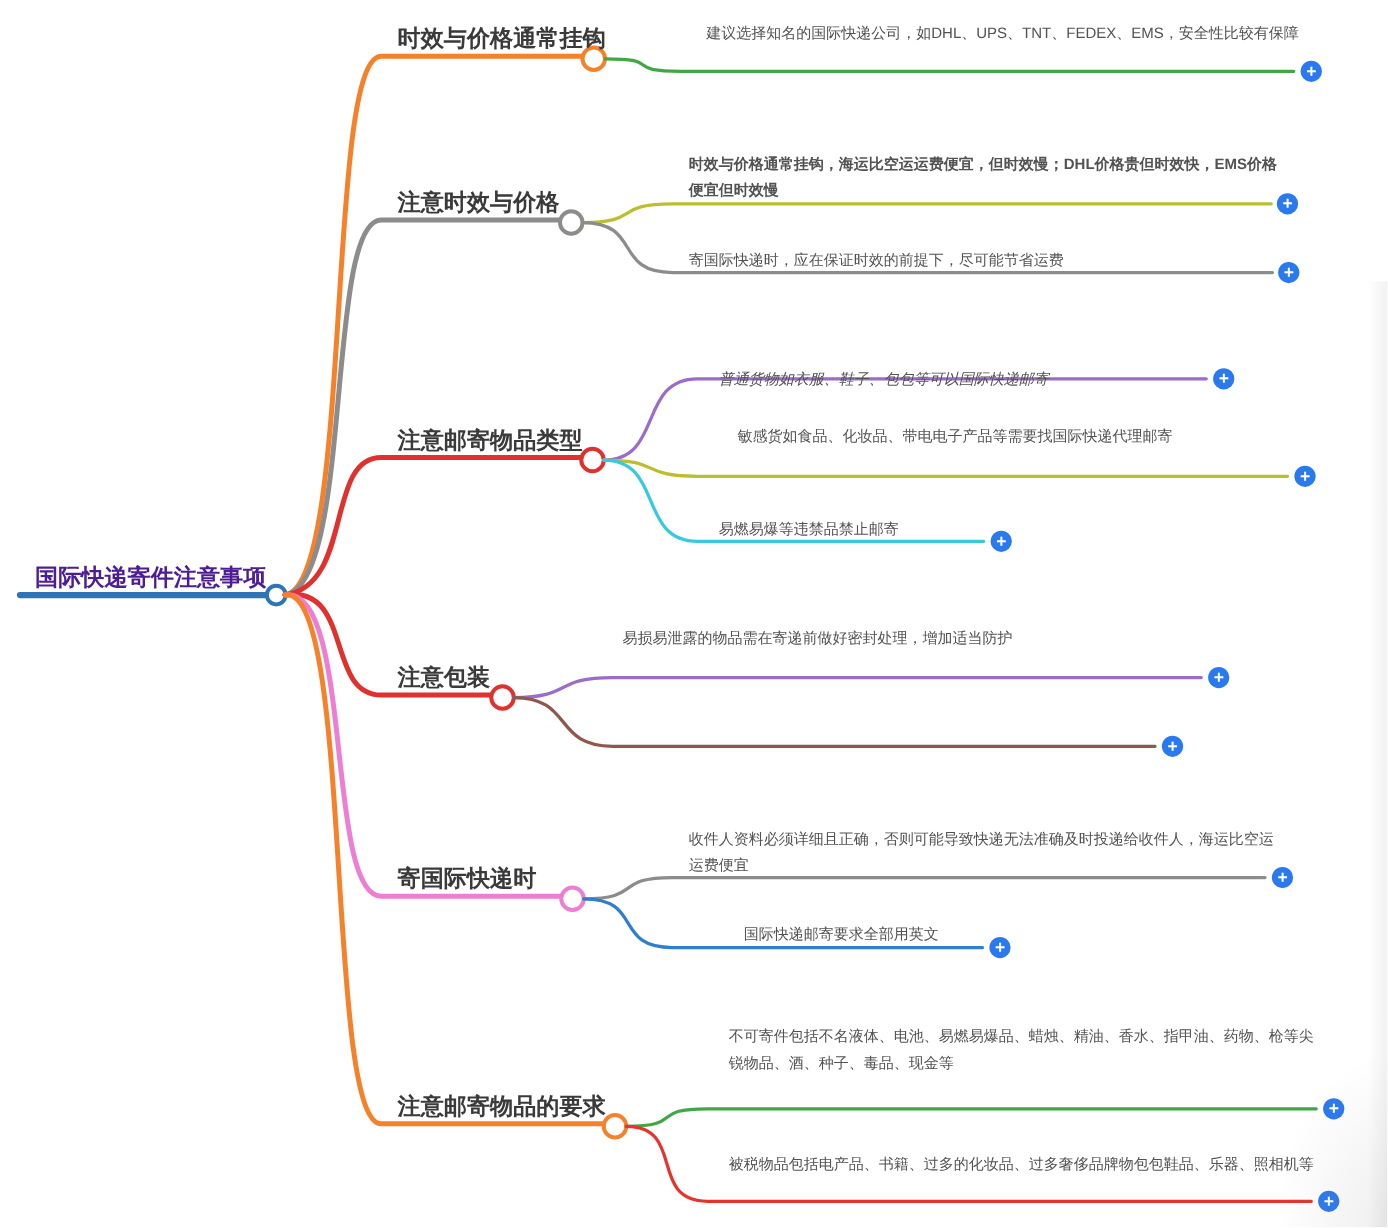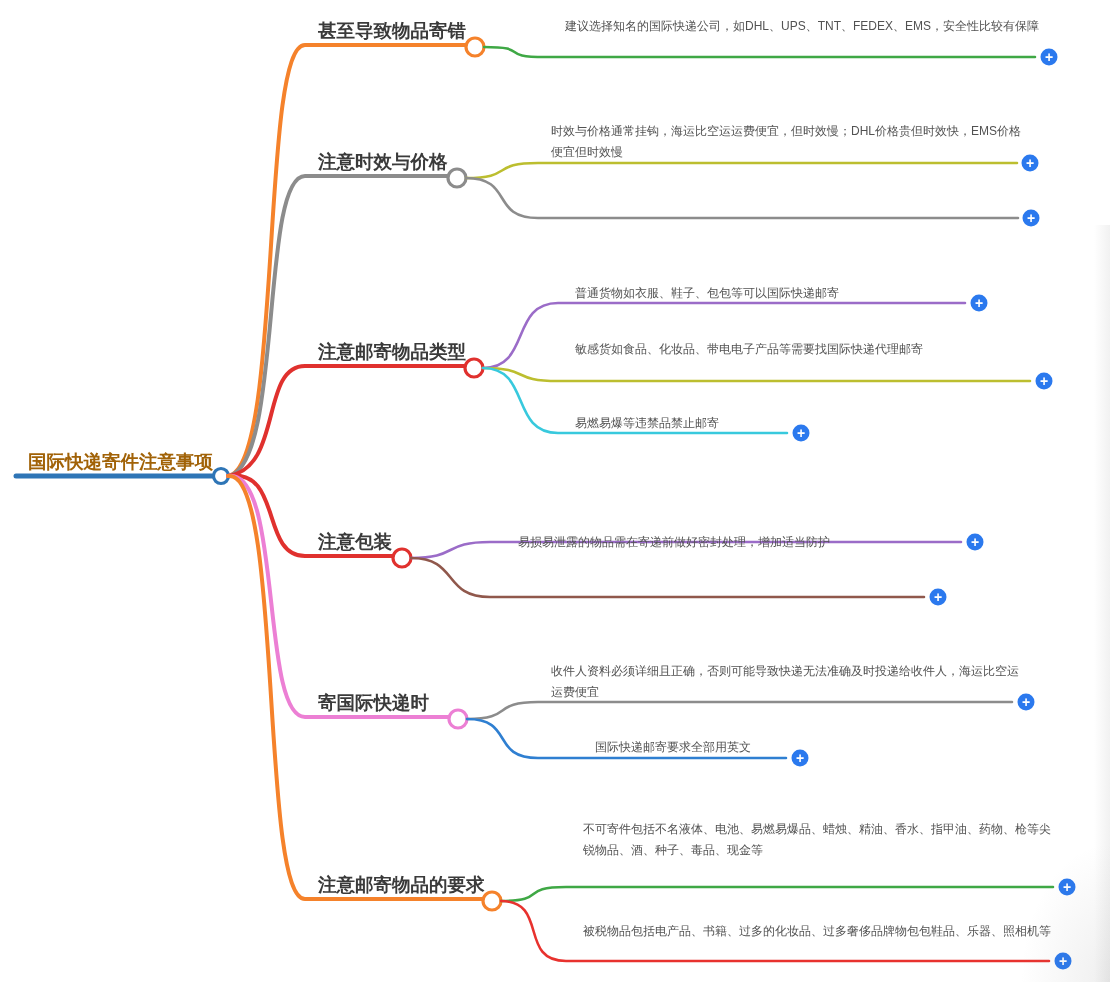--- a/index.html
+++ b/index.html
@@ -11,21 +11,21 @@
     overflow: hidden;
     font-family: "Liberation Sans", "DejaVu Sans", sans-serif;
   }
   .stage svg { position: absolute; left: 0; top: 0; }
   .node-layer { position: absolute; left: 0; top: 0; width: 100%; height: 100%; }
   .root-label {
     position: absolute;
     font-size: 18.5px;
     line-height: 24px;
     font-weight: bold;
-    color: #a16207;
+    color: #4c1d95;
     white-space: nowrap;
   }
   .branch-label {
     position: absolute;
     font-size: 18.5px;
     line-height: 24px;
     font-weight: bold;
     color: #3a3a3a;
     white-space: nowrap;
   }
@@ -88,36 +88,37 @@
       <circle cx="458" cy="719" r="9" stroke="#EC7FD4" stroke-width="3.2" fill="#ffffff"></circle>
       <path d="M467,719 C515,719 490,702 538,702 L1012,702" stroke="#8C8C8C" stroke-width="2.6" fill="none" stroke-linecap="round"></path>
       <path d="M467,719 C515,719 490,758 538,758 L786,758" stroke="#2F7FD1" stroke-width="2.6" fill="none" stroke-linecap="round"></path>
       <path d="M228,476 C283,468 260,899 305,899 L482,899" stroke="#F5822B" stroke-width="4" fill="none" stroke-linecap="round"></path>
       <circle cx="492" cy="901" r="9" stroke="#F5822B" stroke-width="3.2" fill="#ffffff"></circle>
       <path d="M501,901 C549,901 518,887 566,887 L1053,887" stroke="#3FA845" stroke-width="2.6" fill="none" stroke-linecap="round"></path>
       <path d="M501,901 C549,901 518,961 566,961 L1049,961" stroke="#E8322E" stroke-width="2.6" fill="none" stroke-linecap="round"></path>
     </svg>
   <div class="node-layer">
       <div class="root-label" style="left: 28px; top: 450px;">国际快递寄件注意事项</div>
-      <div class="branch-label" style="left: 318px; top: 19px;">甚至导致物品寄错</div>
+      <div class="branch-label" style="left: 318px; top: 19px;">时效与价格通常挂钩</div>
       <div class="leaf-text" style="left: 565px; top: 16px; width: 482px;">建议选择知名的国际快递公司，如DHL、UPS、TNT、FEDEX、EMS，安全性比较有保障</div>
       <div class="add-btn" style="left: 1049px; top: 57px; background: rgb(43, 121, 238);"><span>+</span></div>
       <div class="branch-label" style="left: 318px; top: 150px;">注意时效与价格</div>
-      <div class="leaf-text" style="left: 551px; top: 121px; width: 478px;">时效与价格通常挂钩，海运比空运运费便宜，但时效慢；DHL价格贵但时效快，EMS价格便宜但时效慢</div>
+      <div class="leaf-text" style="left: 551px; top: 121px; width: 478px; font-weight: bold;">时效与价格通常挂钩，海运比空运运费便宜，但时效慢；DHL价格贵但时效快，EMS价格便宜但时效慢</div>
       <div class="add-btn" style="left: 1030px; top: 163px; background: rgb(43, 121, 238);"><span>+</span></div>
+      <div class="leaf-text" style="left: 551px; top: 198px; width: 495px;">寄国际快递时，应在保证时效的前提下，尽可能节省运费</div>
       <div class="add-btn" style="left: 1031px; top: 218px; background: rgb(43, 121, 238);"><span>+</span></div>
       <div class="branch-label" style="left: 318px; top: 340px;">注意邮寄物品类型</div>
-      <div class="leaf-text" style="left: 575px; top: 283px; width: 470px;">普通货物如衣服、鞋子、包包等可以国际快递邮寄</div>
+      <div class="leaf-text" style="left: 575px; top: 293px; width: 470px; font-style: italic;">普通货物如衣服、鞋子、包包等可以国际快递邮寄</div>
       <div class="add-btn" style="left: 979px; top: 303px; background: rgb(43, 121, 238);"><span>+</span></div>
-      <div class="leaf-text" style="left: 575px; top: 339px; width: 468px;">敏感货如食品、化妆品、带电电子产品等需要找国际快递代理邮寄</div>
+      <div class="leaf-text" style="left: 590px; top: 339px; width: 468px;">敏感货如食品、化妆品、带电电子产品等需要找国际快递代理邮寄</div>
       <div class="add-btn" style="left: 1044px; top: 381px; background: rgb(43, 121, 238);"><span>+</span></div>
       <div class="leaf-text" style="left: 575px; top: 413px; width: 470px;">易燃易爆等违禁品禁止邮寄</div>
       <div class="add-btn" style="left: 801px; top: 433px; background: rgb(43, 121, 238);"><span>+</span></div>
       <div class="branch-label" style="left: 318px; top: 530px;">注意包装</div>
-      <div class="leaf-text" style="left: 518px; top: 500px; width: 468px; margin-top: 32px;">易损易泄露的物品需在寄递前做好密封处理，增加适当防护</div>
+      <div class="leaf-text" style="left: 498px; top: 500px; width: 468px;">易损易泄露的物品需在寄递前做好密封处理，增加适当防护</div>
       <div class="add-btn" style="left: 975px; top: 542px; background: rgb(43, 121, 238);"><span>+</span></div>
       <div class="add-btn" style="left: 938px; top: 597px; background: rgb(43, 121, 238);"><span>+</span></div>
       <div class="branch-label" style="left: 318px; top: 691px;">寄国际快递时</div>
       <div class="leaf-text" style="left: 551px; top: 661px; width: 475px;">收件人资料必须详细且正确，否则可能导致快递无法准确及时投递给收件人，海运比空运运费便宜</div>
       <div class="add-btn" style="left: 1026px; top: 702px; background: rgb(43, 121, 238);"><span>+</span></div>
       <div class="leaf-text" style="left: 551px; top: 737px; width: 485px; margin-left: 44px;">国际快递邮寄要求全部用英文</div>
       <div class="add-btn" style="left: 800px; top: 758px; background: rgb(43, 121, 238);"><span>+</span></div>
       <div class="branch-label" style="left: 318px; top: 873px;">注意邮寄物品的要求</div>
       <div class="leaf-text" style="left: 583px; top: 819px; width: 478px;">不可寄件包括不名液体、电池、易燃易爆品、蜡烛、精油、香水、指甲油、药物、枪等尖锐物品、酒、种子、毒品、现金等</div>
       <div class="add-btn" style="left: 1067px; top: 887px; background: rgb(43, 121, 238);"><span>+</span></div>

